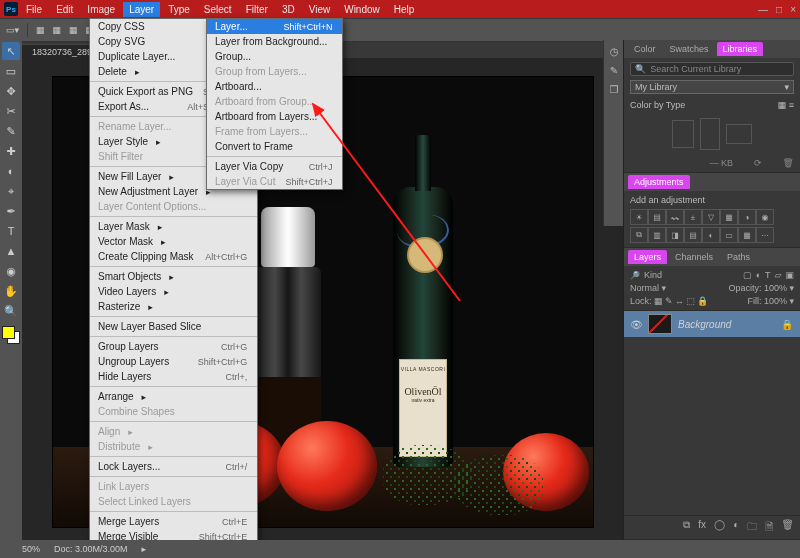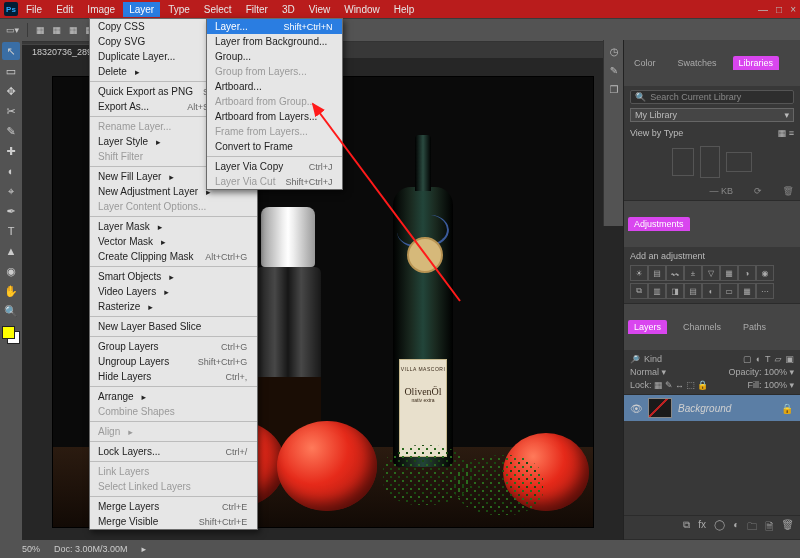--- a/index.html
+++ b/index.html
@@ -13,21 +13,21 @@
   .tabstrip{height:18px;background:#383838;border-bottom:1px solid #222;display:flex;align-items:center;padding-left:22px}
   .doc-tab{background:#262626;padding:2px 10px;border-top:1px solid #444;font-size:9px;color:#ccc}
   .toolbar{position:absolute;left:0;top:40px;width:22px;bottom:18px;background:#535353;display:flex;flex-direction:column;align-items:center;padding-top:2px;gap:2px}
   .tool{width:18px;height:18px;display:flex;align-items:center;justify-content:center;color:#ccc;font-size:11px;border-radius:2px}
   .tool.sel{background:#3a6ea5}
   .swatches{margin-top:4px;position:relative;width:18px;height:18px}
   .swatch-fg{position:absolute;width:11px;height:11px;background:#ff0;border:1px solid #222;top:0;left:0}
   .swatch-bg{position:absolute;width:11px;height:11px;background:#fff;border:1px solid #222;bottom:0;right:0}
   .rightstack{position:absolute;right:0;top:40px;width:176px;bottom:18px;background:#454545;border-left:1px solid #222;display:flex;flex-direction:column}
   .panel{border-bottom:1px solid #2b2b2b}
-  .ptabs{display:flex;gap:10px;padding:16px 4px;font-size:9px;background:#454545}
+  .ptabs{display:flex;gap:2px;padding:2px 4px;font-size:9px;background:#454545}
   .ptab{padding:2px 6px;color:#aaa}
   .ptab.active{color:#fff;background:#d946ef;border-radius:2px 2px 0 0}
   .pbody{background:#383838;padding:4px 6px;font-size:9px;color:#bbb}
   .search{display:flex;align-items:center;gap:4px;background:#2e2e2e;border:1px solid #555;border-radius:2px;padding:1px 4px;color:#888}
   .dropdown{background:#454545;border:1px solid #666;padding:1px 4px;margin-top:4px;display:flex;justify-content:space-between;align-items:center}
   .lib-placeholder{height:48px;display:flex;align-items:center;justify-content:center;gap:6px;color:#666}
   .shape-box{border:1px solid #555;display:inline-block}
   .adj-grid{display:grid;grid-template-columns:repeat(8,16px);gap:2px;margin-top:4px}
   .adj-ic{width:16px;height:14px;background:#3a3a3a;border:1px solid #555;display:flex;align-items:center;justify-content:center;font-size:8px;color:#aaa}
   .layers-body{background:#383838;flex:1;display:flex;flex-direction:column}
@@ -185,21 +185,21 @@
     <div class="pbody">
       <div class="search">
         <span>🔍</span>
         <span>Search Current Library</span>
       </div>
       <div class="dropdown">
         <span>My Library</span>
           <span>▾</span>
       </div>
       <div style="margin-top:6px;display:flex;justify-content:space-between;align-items:center">
-        <span>View by Type</span>
+        <span>Color by Type</span>
         <span><span>▦</span> <span>≡</span></span>
       </div>
       <div class="lib-placeholder">
         <span class="shape-box" style="width:20px;height:26px"></span>
         <span class="shape-box" style="width:18px;height:30px"></span>
         <span class="shape-box" style="width:24px;height:18px"></span>
       </div>
       <div style="display:flex;justify-content:flex-end;gap:21px;color:#888">
         <span>— KB</span>
         <span>⟳</span>
@@ -366,20 +366,23 @@
     <div class="row">
       <span class="arrow">Arrange</span>
     </div>
     <div class="row dis">
       <span>Combine Shapes</span>
     </div>
     <hr>
     <div class="row dis">
       <span class="arrow">Align</span>
     </div>
+    <div class="row dis">
+      <span class="arrow">Distribute</span>
+    </div>
     <hr>
     <div class="row">
       <span>Lock Layers...</span>
       <span class="shortcut">Ctrl+/</span>
     </div>
     <hr>
     <div class="row dis">
       <span>Link Layers</span>
     </div>
     <div class="row dis">

